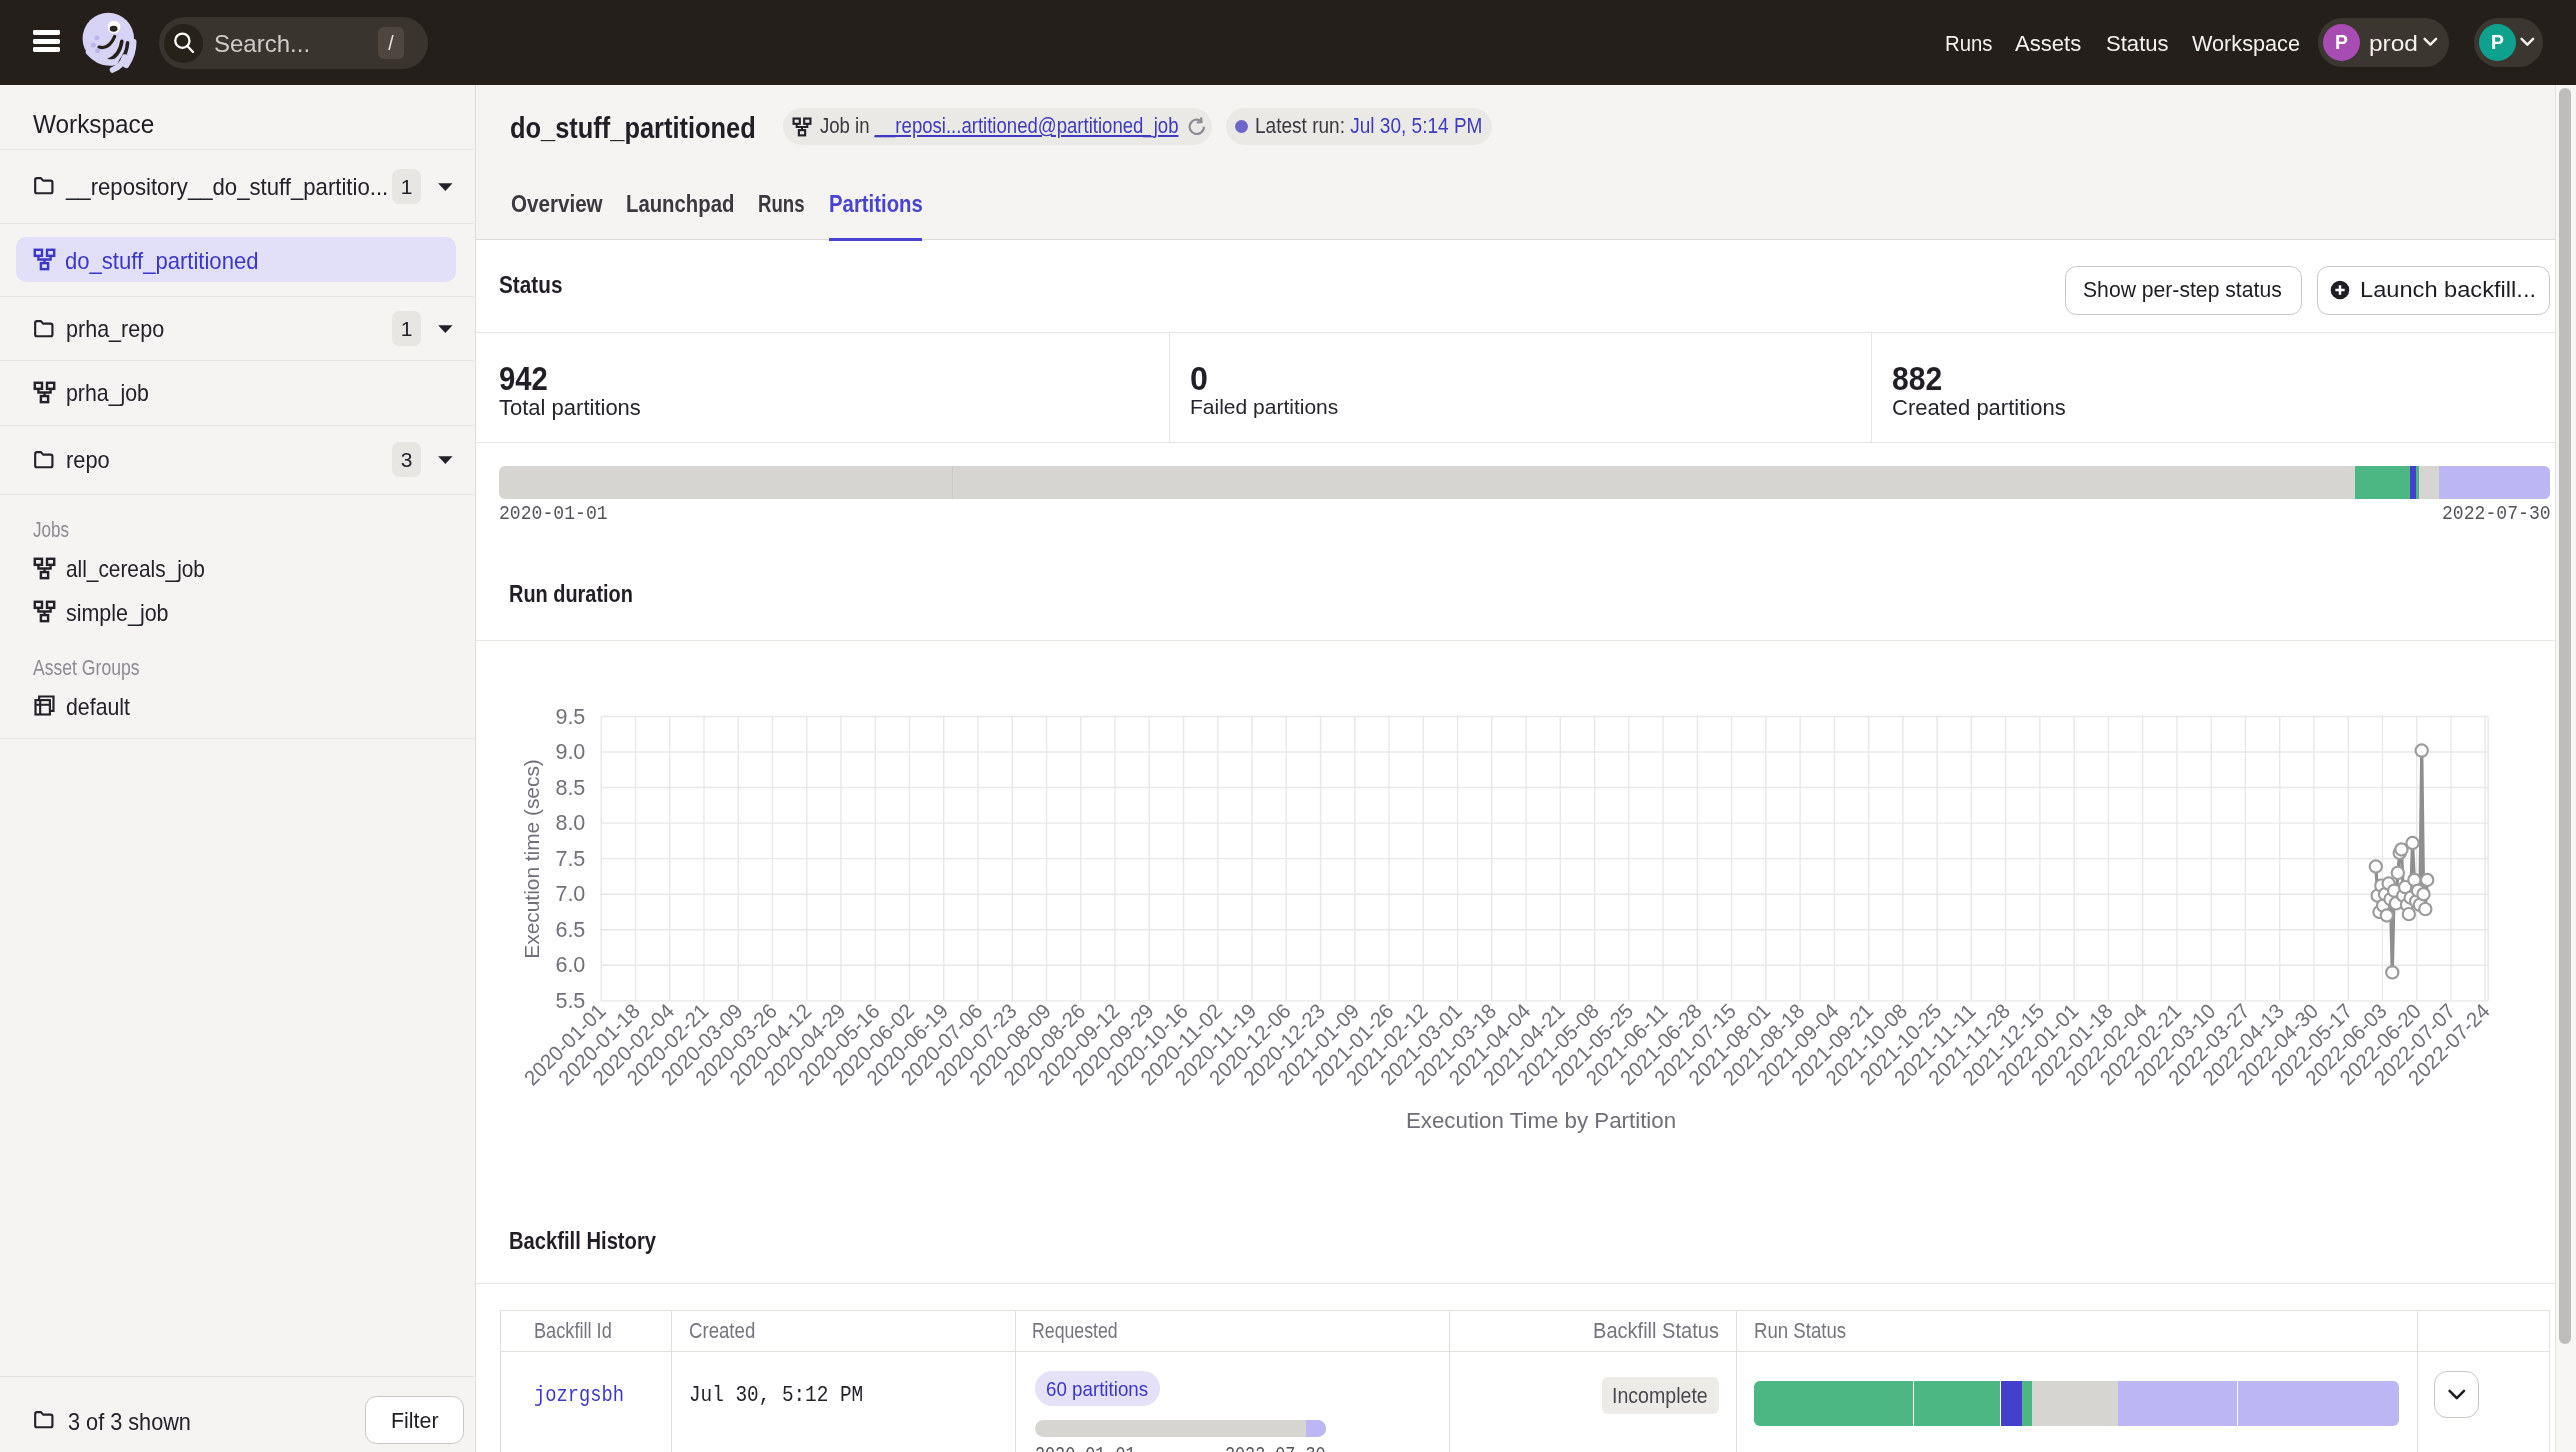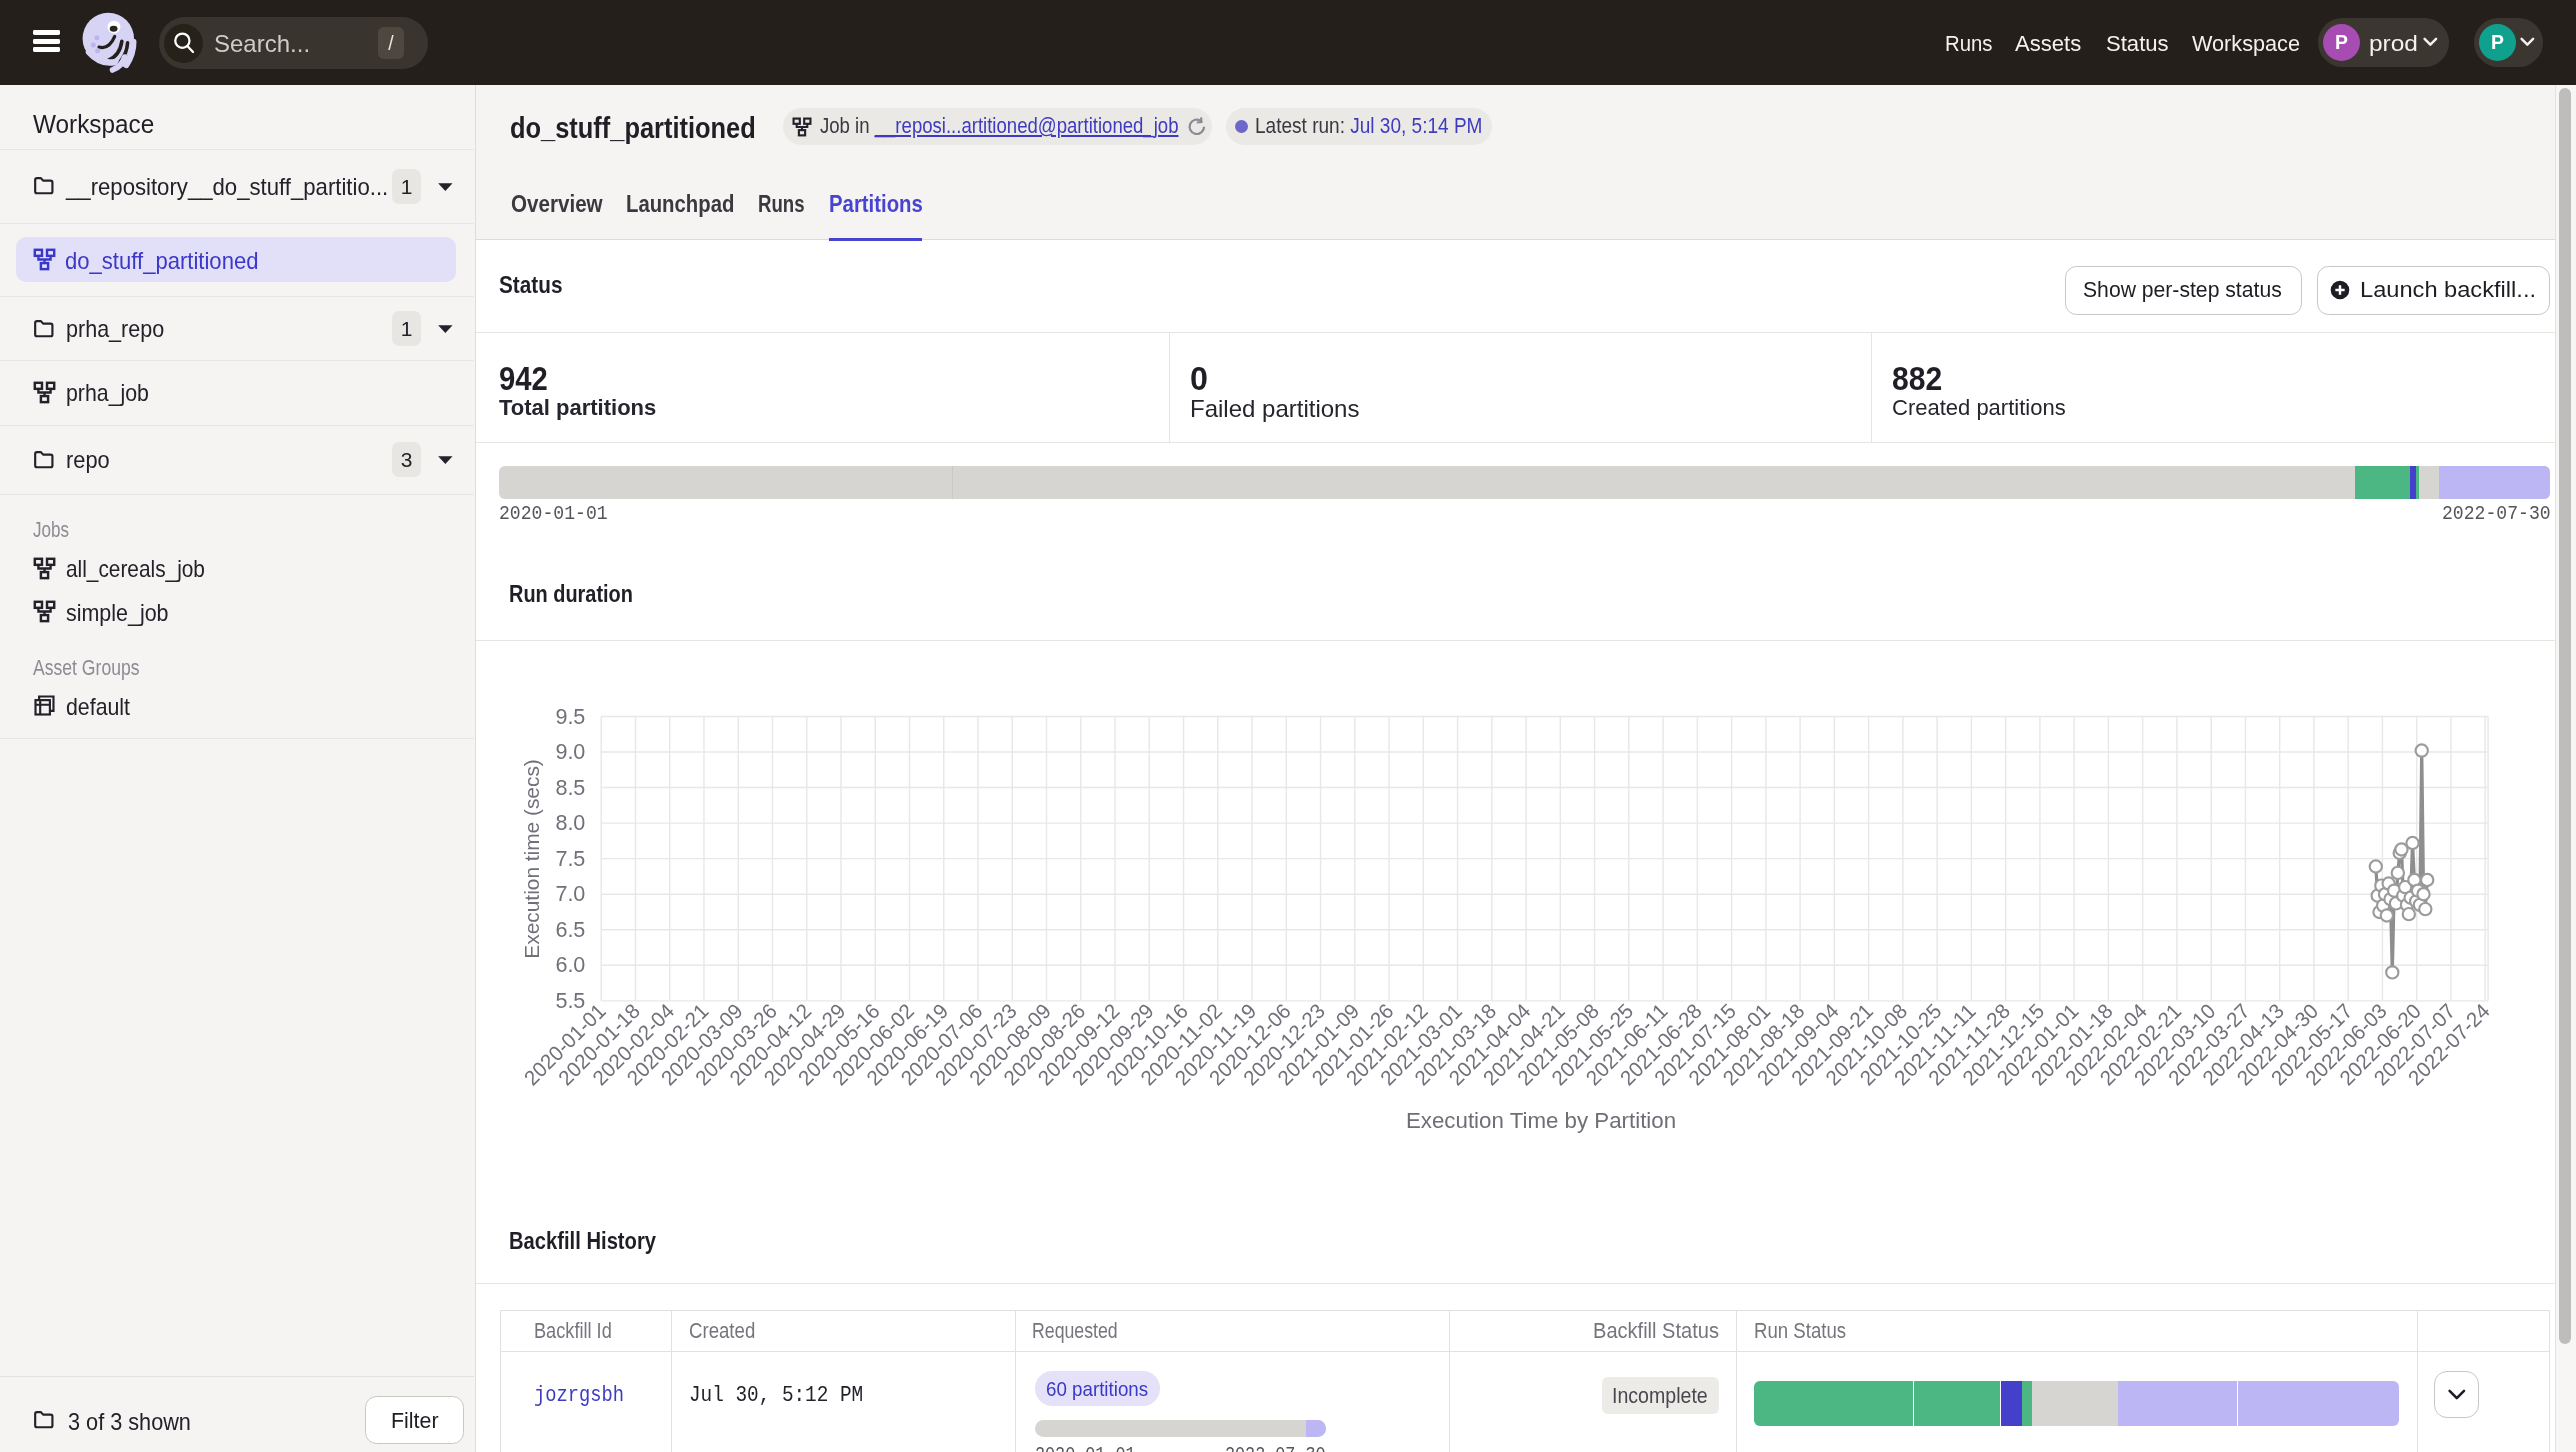--- a/index.html
+++ b/index.html
@@ -170,23 +170,23 @@
 <div class="abs btn" style="left:2317px;top:266px;width:233px;height:49px;"></div>
 <svg class="abs" style="left:2330px;top:280px;" width="20" height="20" viewBox="0 0 28 28">
 <circle cx="14" cy="14" r="13" fill="#1F1D24"></circle>
 <path d="M14 7.5 L14 20.5 M7.5 14 L20.5 14" stroke="#FFF" stroke-width="3.4"></path>
     </svg>
 <div class="abs" style="left:2360px;top:277px;font-size:22px;color:#1F1D24;font-weight:400;font-family:'Liberation Sans',sans-serif;white-space:nowrap;transform:scaleX(1.0741);transform-origin:0 0;">Launch backfill...</div>
 <div class="abs divid" style="left:476px;top:332px;width:2100px;"></div>
 <div class="abs" style="left:1169px;top:332px;width:1.4px;height:110px;background:#E7E5E2;"></div>
 <div class="abs" style="left:1871px;top:332px;width:1.4px;height:110px;background:#E7E5E2;"></div>
 <div class="abs" style="left:499px;top:360px;font-size:33px;color:#211E26;font-weight:700;font-family:'Liberation Sans',sans-serif;white-space:nowrap;transform:scaleX(0.8861);transform-origin:0 0;">942</div>
-<div class="abs" style="left:499px;top:395px;font-size:22px;color:#26242C;font-weight:700;font-family:'Liberation Sans',sans-serif;white-space:nowrap;">Total partitions</div>
+<div class="abs" style="left:499px;top:395px;font-size:22px;color:#26242C;font-weight:400;font-family:'Liberation Sans',sans-serif;white-space:nowrap;">Total partitions</div>
 <div class="abs" style="left:1190px;top:360px;font-size:33px;color:#211E26;font-weight:700;font-family:'Liberation Sans',sans-serif;white-space:nowrap;transform:scaleX(0.9773);transform-origin:0 0;">0</div>
-<div class="abs" style="left:1190px;top:395px;font-size:24px;color:#26242C;font-weight:400;font-family:'Liberation Sans',sans-serif;white-space:nowrap;">Failed partitions</div>
+<div class="abs" style="left:1190px;top:395px;font-size:21px;color:#26242C;font-weight:400;font-family:'Liberation Sans',sans-serif;white-space:nowrap;">Failed partitions</div>
 <div class="abs" style="left:1892px;top:360px;font-size:33px;color:#211E26;font-weight:700;font-family:'Liberation Sans',sans-serif;white-space:nowrap;transform:scaleX(0.9122);transform-origin:0 0;">882</div>
 <div class="abs" style="left:1892px;top:395px;font-size:22px;color:#26242C;font-weight:400;font-family:'Liberation Sans',sans-serif;white-space:nowrap;">Created partitions</div>
 <div class="abs divid" style="left:476px;top:442px;width:2100px;"></div>
 <div class="abs" style="left:499px;top:466px;width:2051px;height:33px;border-radius:5.8px;background:#D7D5D2;overflow:hidden;">
       <div class="abs" style="left:453px;top:0;width:1.4px;height:33px;background:#CBC9C6;"></div>
       <div class="abs" style="left:1856px;top:0;width:55px;height:33px;background:#4CB782;"></div>
       <div class="abs" style="left:1911px;top:0;width:5.8px;height:33px;background:#4540CC;"></div>
       <div class="abs" style="left:1917px;top:0;width:2.9px;height:33px;background:#4CB782;"></div>
       <div class="abs" style="left:1940px;top:0;width:111px;height:33px;background:#BCB7F4;"></div>
     </div>

